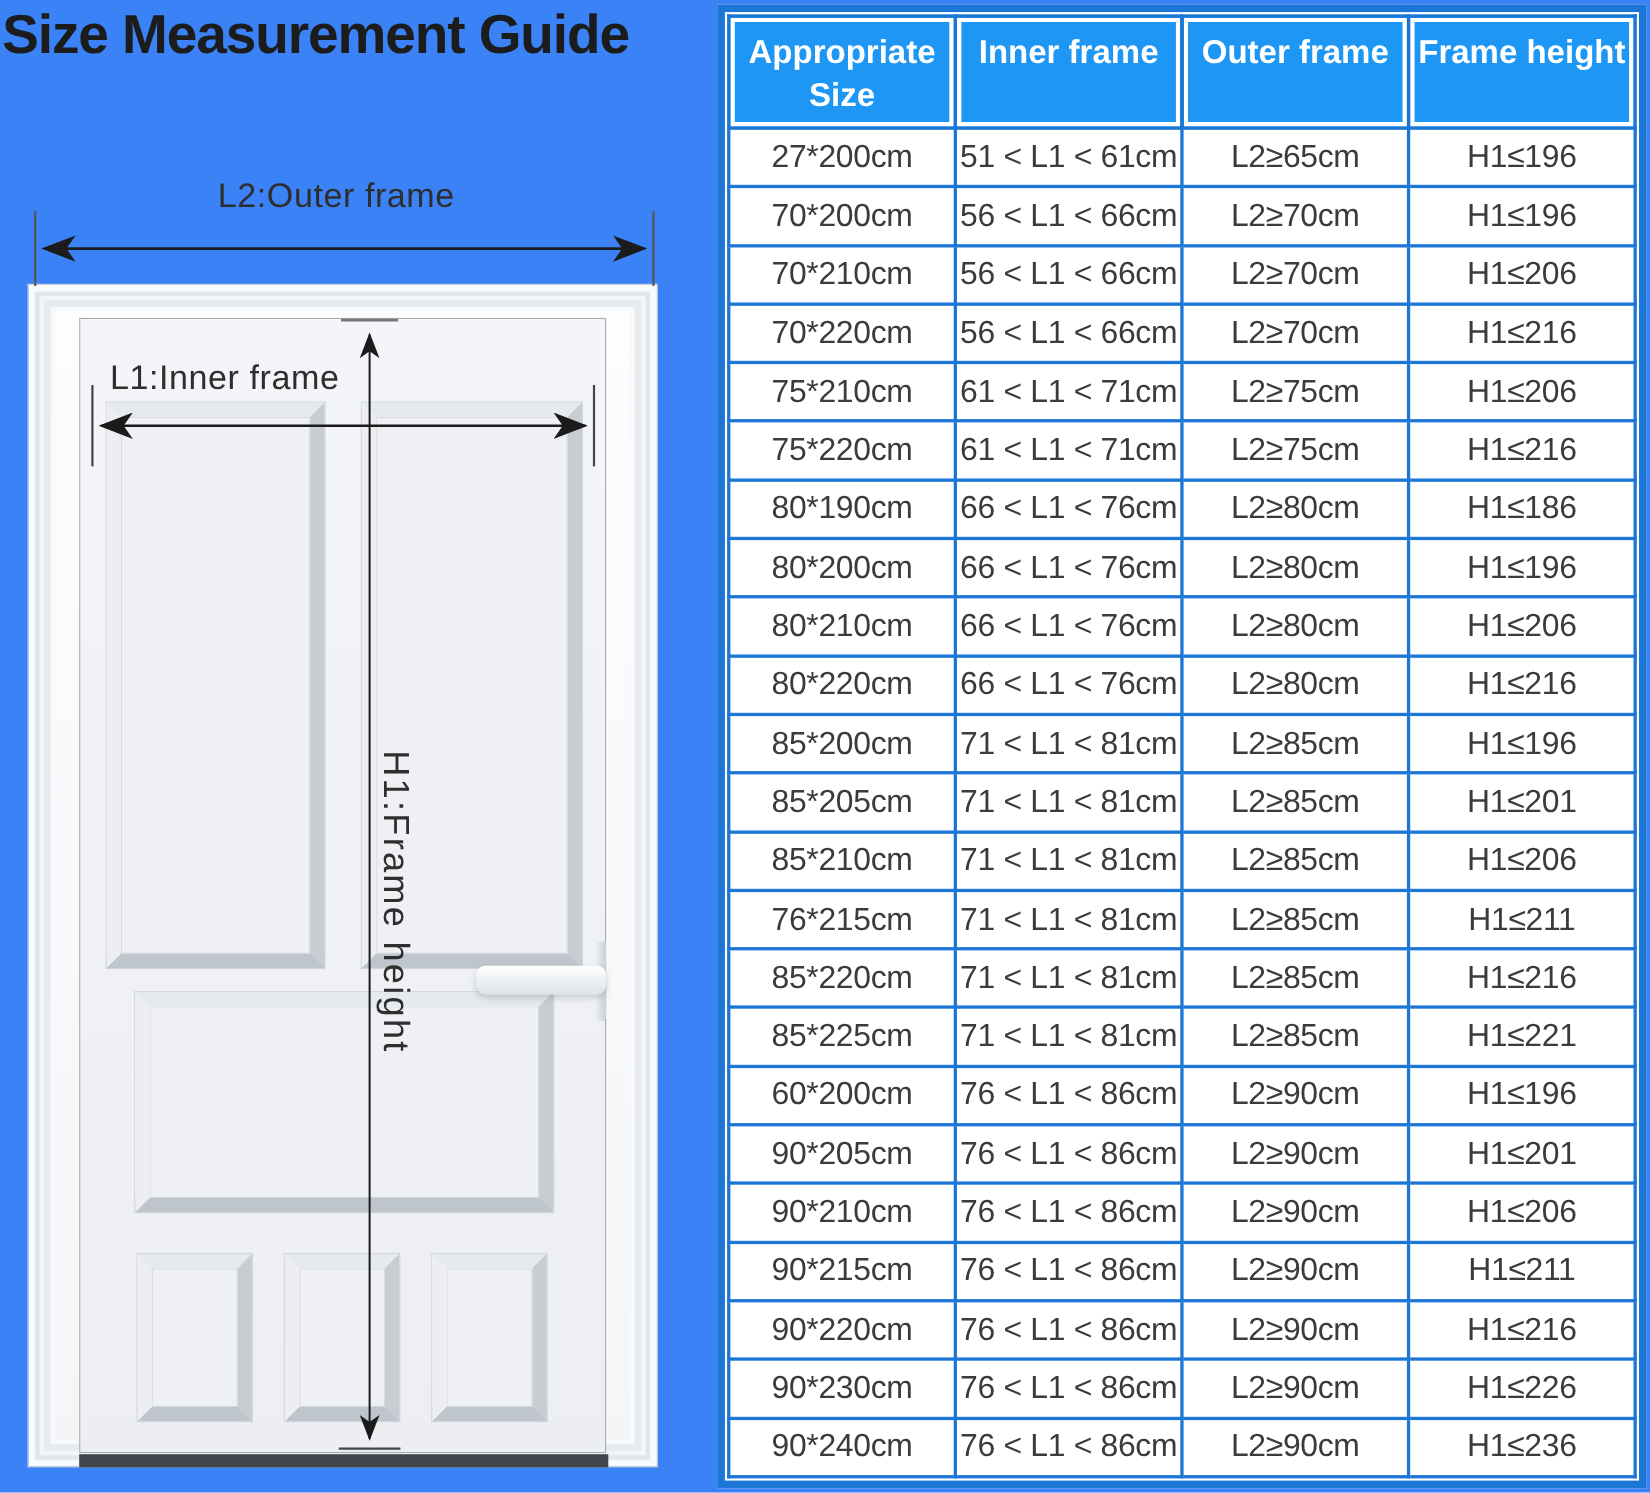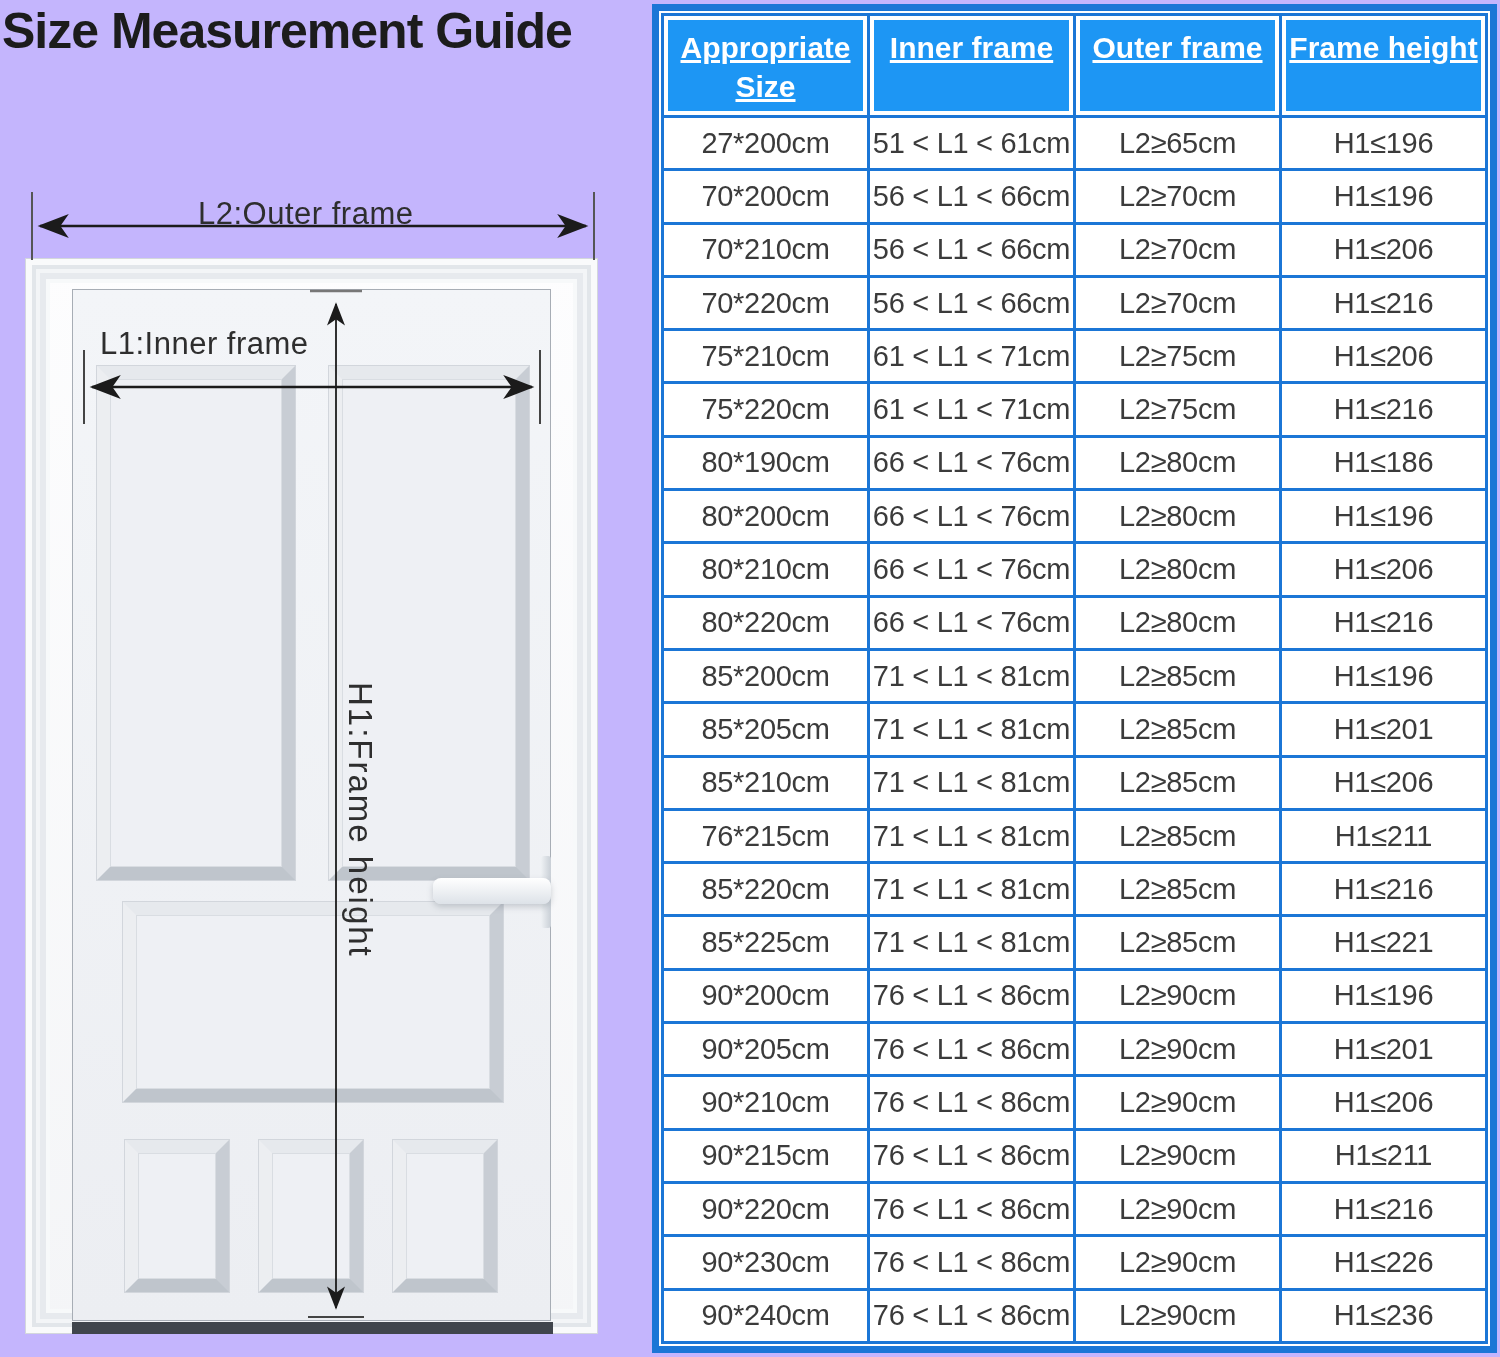--- a/index.html
+++ b/index.html
@@ -1,27 +1,27 @@
 <!DOCTYPE html>
 <html style="--header-bg: #1d96f4; --grid-border: #1b76d6; --header-text: #ffffff; --cell-text: #3b3b3b; --title-text: #1c1c1c;"><head>
 <meta charset="utf-8">
 <style>
   html,body{margin:0;padding:0;background:#ffffff;}
   .page{
-    position:relative;width:1500px;height:1357px;background:#c4b5fd;overflow:hidden;
+    position:relative;width:1500px;height:1357px;background:#3b82f6;overflow:hidden;
     font-family:"Liberation Sans","DejaVu Sans",sans-serif;
   }
   
   .title{
     position:absolute;left:2px;top:2px;width:646px;
     font-size:50px;font-weight:800;letter-spacing:-1px;color:var(--title-text,#1c1c1c);
     white-space:nowrap;
   }
   .dim-label{position:absolute;color:#2e2e2e;font-size:31px;font-weight:400;letter-spacing:.5px;z-index:6;}
-  .label-l2{left:198px;top:160px;margin-top:36px;}
+  .label-l2{left:198px;top:160px;}
   .label-l1{left:100px;top:326px;}
   .label-h1{
     left:341px;top:682px;z-index:6;font-size:33px;letter-spacing:2px;
     writing-mode:vertical-rl;text-orientation:sideways;
   }
   .casing{
     position:absolute;left:25px;top:258px;width:573px;height:1076px;box-sizing:border-box;
     background:linear-gradient(180deg,#fdfdfe,#f4f5f7);
     border:1px solid #d3d7dc;
     box-shadow:inset 0 0 0 6px #f9fafb,inset 0 0 0 10px #e2e6ea,
@@ -65,21 +65,20 @@
   }
   table.size{
     width:100%;height:100%;border-collapse:collapse;table-layout:fixed;
   }
   table.size th{
     border:3px solid var(--grid-border,#1b76d6);
     background:var(--header-bg,#1d96f4);color:var(--header-text,#ffffff);
     font-size:30px;font-weight:800;text-align:center;vertical-align:top;
     padding-top:12px;line-height:1.3;height:86px;
     box-shadow:inset 0 0 0 4px #ffffff;
-    text-decoration:underline;
   }
   table.size td{
     border:3px solid var(--grid-border,#1b76d6);
     background:#ffffff;color:var(--cell-text,#3b3b3b);
     font-size:29px;text-align:center;vertical-align:middle;letter-spacing:-0.3px;
   }
 </style>
 </head>
 <body>
 
@@ -228,21 +227,21 @@
             <td>L2≥85cm</td>
             <td>H1≤216</td>
           </tr>
           <tr>
             <td>85*225cm</td>
             <td>71 &lt; L1 &lt; 81cm</td>
             <td>L2≥85cm</td>
             <td>H1≤221</td>
           </tr>
           <tr>
-            <td>90*200cm</td>
+            <td>60*200cm</td>
             <td>76 &lt; L1 &lt; 86cm</td>
             <td>L2≥90cm</td>
             <td>H1≤196</td>
           </tr>
           <tr>
             <td>90*205cm</td>
             <td>76 &lt; L1 &lt; 86cm</td>
             <td>L2≥90cm</td>
             <td>H1≤201</td>
           </tr>

